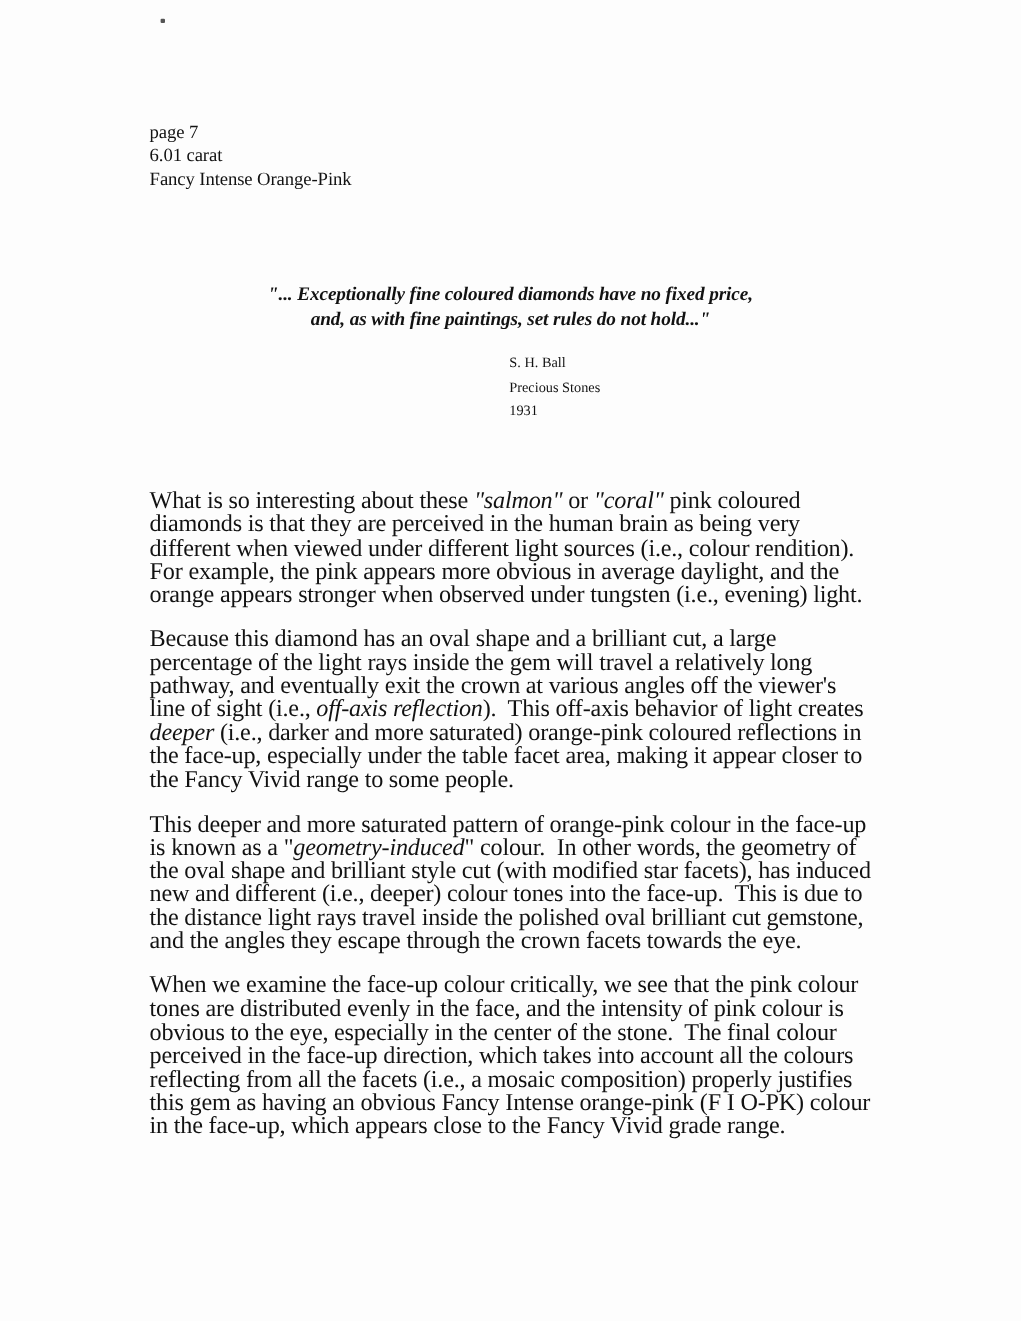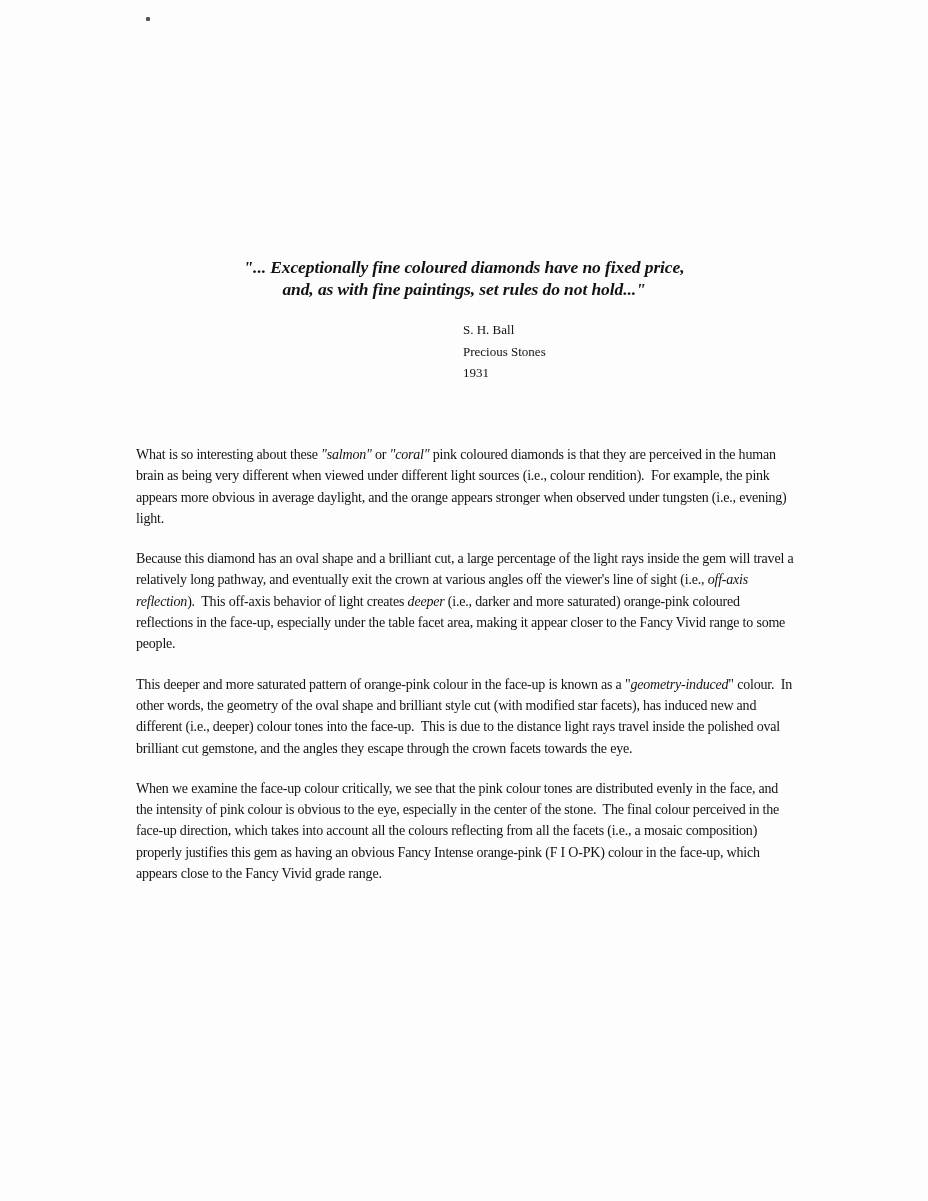--- a/index.html
+++ b/index.html
@@ -54,36 +54,41 @@
     line-height: 21.5px;
     white-space: nowrap;
   }
   .attr-source {
   }
   .body-block {
     position: absolute;
     left: 136px;
     top: 444px;
     width: 660px;
-    font-size: 14px;
+    font-size: 22px;
     line-height: 21.3px;
     letter-spacing: -0.2px;
     text-align: left;
   }
   .body-block p {
     margin: 0 0 19px 0;
   }
 </style>
 </head>
 <body>
 
 <div class="page">
 
   <div class="speck"></div>
 
+  <div class="header-block">
+    <div>page 7</div>
+    <div>6.01 carat</div>
+    <div>Fancy Intense Orange-Pink</div>
+  </div>
 
   <div class="quote-block">
     <div>"... Exceptionally fine coloured diamonds have no fixed price,</div>
     <div>and, as with fine paintings, set rules do not hold..."</div>
   </div>
 
   <div class="attribution-block">
     <div>S. H. Ball</div>
     <div class="attr-source">Precious Stones</div>
     <div>1931</div>

